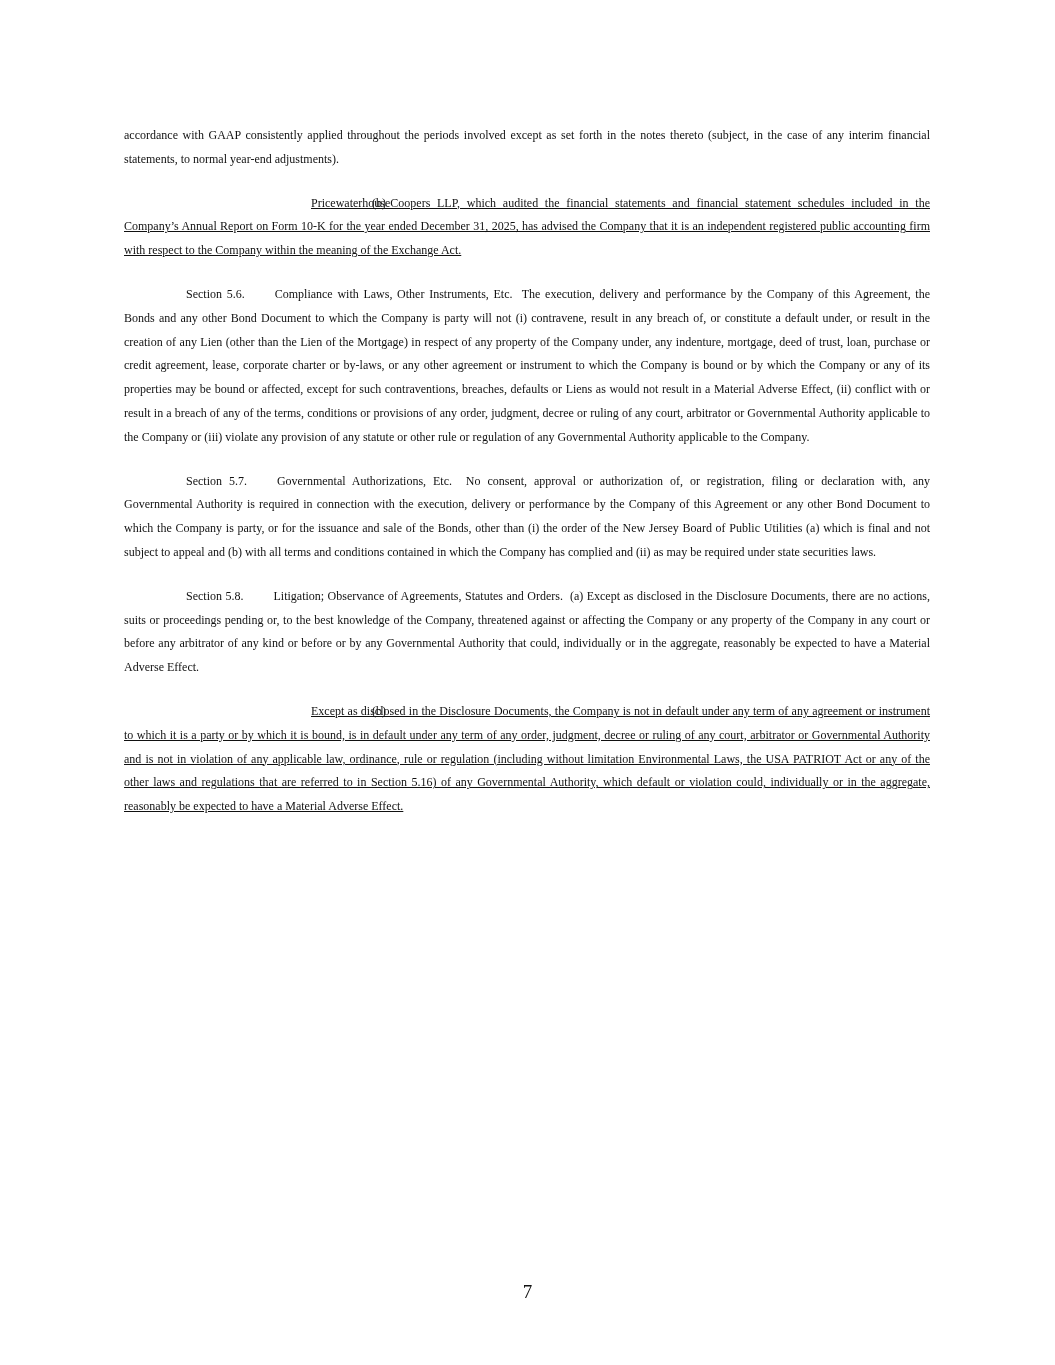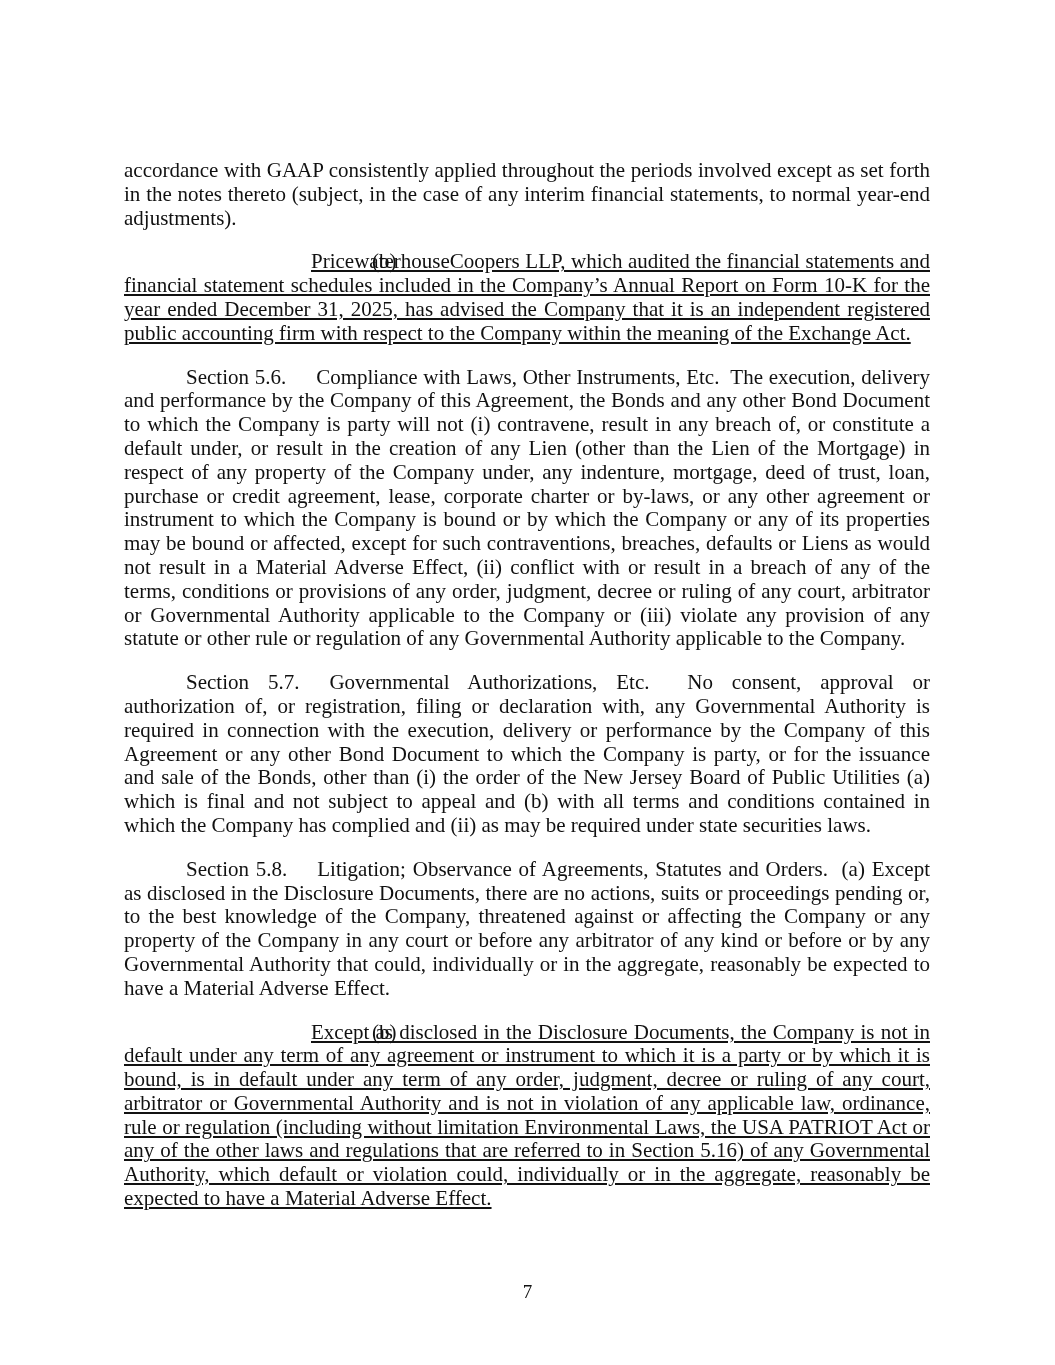--- a/index.html
+++ b/index.html
@@ -1,21 +1,20 @@
 <!DOCTYPE html>
 <html><head>
 <meta charset="utf-8">
 <style>
   html, body { margin: 0; padding: 0; background: #ffffff; }
   body { width: 1055px; height: 1365px; position: relative; overflow: hidden; }
   .page {
     position: absolute; left: 124px; top: 124px; width: 806px;
-    font-family: "Liberation Serif", serif; font-size: 21px; line-height: 23.8px;
+    font-family: "Liberation Serif", serif; font-size: 12px; line-height: 23.8px;
     color: #111111;
-    margin-top: 35px;
   }
   p { margin: 0 0 20px 0; text-align: justify; }
   .ind1 { text-indent: 62px; }
   .ind2 { text-indent: 124px; text-decoration: underline; }
   .heading { }
   .gap { display: inline-block; width: 30px; }
   .label { display: inline-block; width: 63px; }
   .page-number {
     position: absolute; left: 0; right: 0; top: 1281px; text-align: center;
     font-family: "Liberation Serif", serif; font-size: 19px; color: #111;

